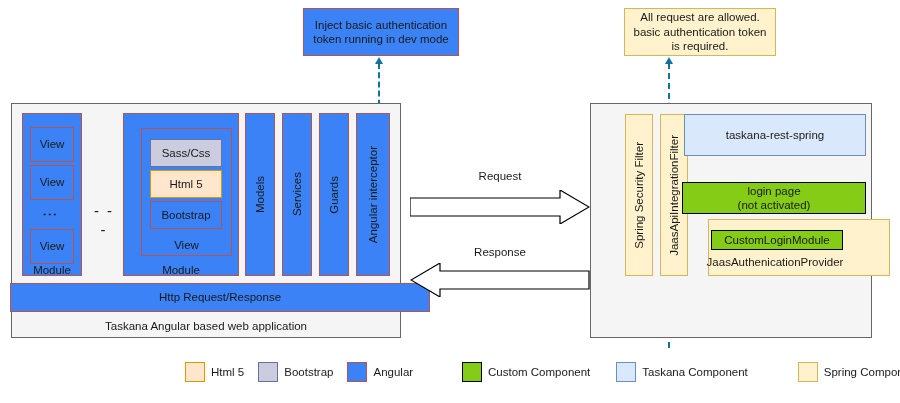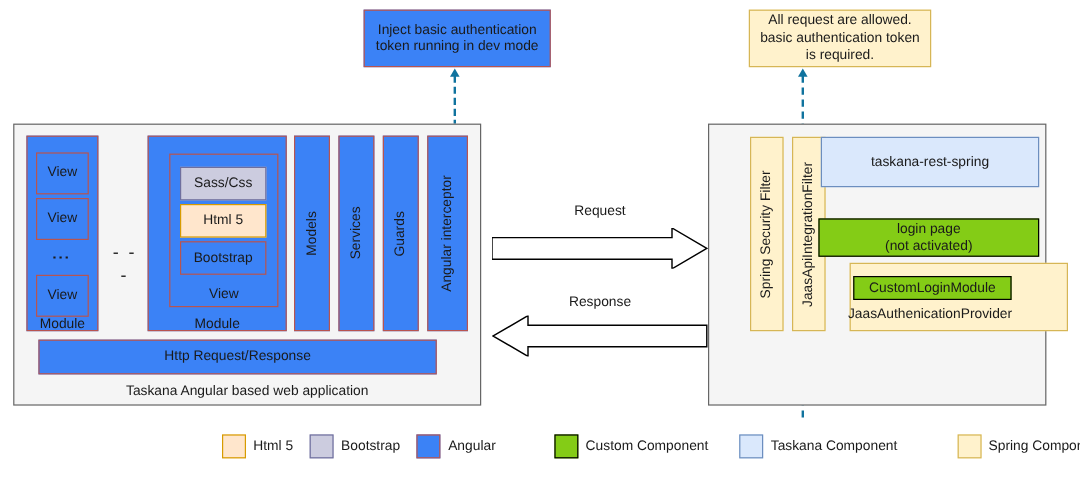--- a/index.html
+++ b/index.html
@@ -145,21 +145,21 @@
   <div class="abs box c-angular" style="left:282px; top:113px; width:30px; height:163px;">
     <span class="vertical">Services</span>
   </div>
   <div class="abs box c-angular" style="left:319px; top:113px; width:30px; height:163px;">
     <span class="vertical">Guards</span>
   </div>
   <div class="abs box c-angular" style="left:356px; top:113px; width:34px; height:163px;">
     <span class="vertical">Angular interceptor</span>
   </div>
 
-  <div class="abs box c-angular" style="left:32px; top:283px; width:332px; height:29px;">
+  <div class="abs box c-angular" style="left:10px; top:283px; width:420px; height:29px;">
     <span>Http Request/Response</span>
   </div>
 
   <div class="abs caption" style="left:11px; top:320px; width:390px;">Taskana Angular based web application</div>
 
   <div class="abs arrowlabel" style="left:430px; top:170px; width:140px;">Request</div>
   <svg class="abs" style="left:410px; top:190px;" width="180" height="34" viewBox="0 0 180 34">
     <polygon points="0,8 150,8 150,0 179,17 150,34 150,26 0,26" fill="#ffffff" stroke="#000000" stroke-width="1.2"></polygon>
   </svg>
 

